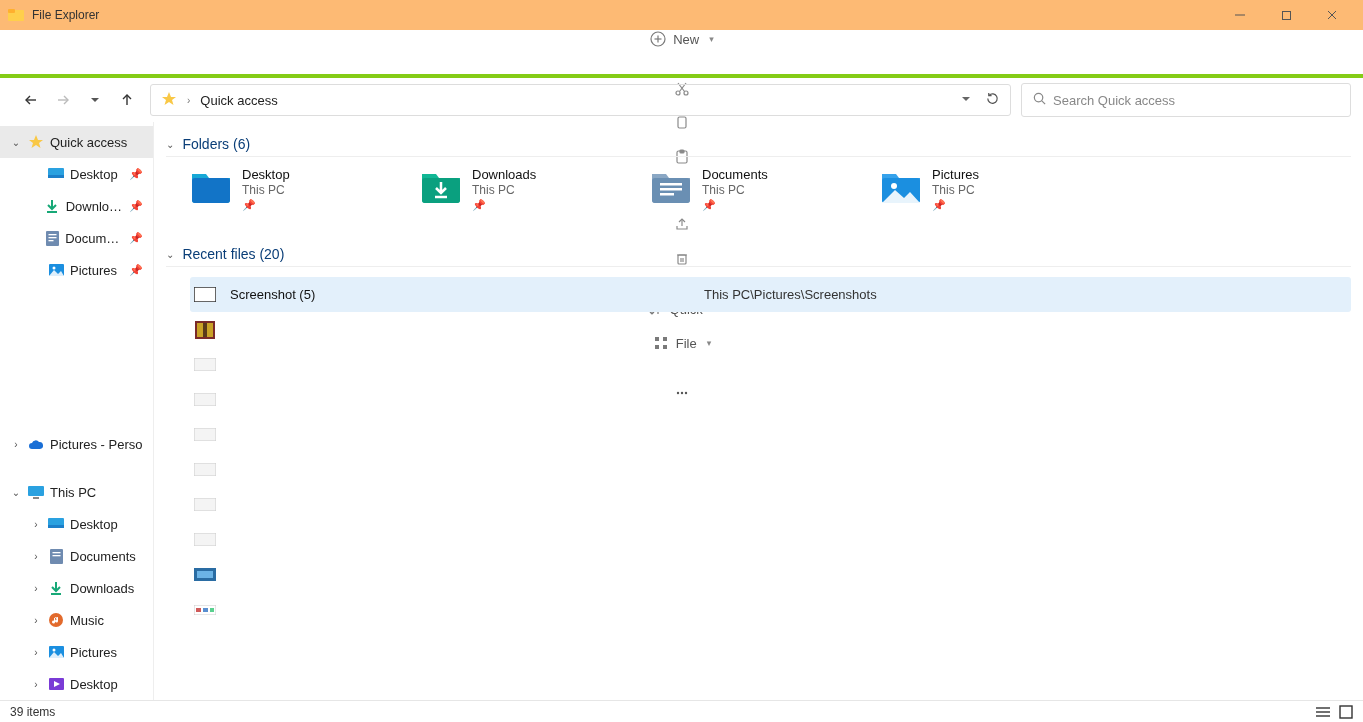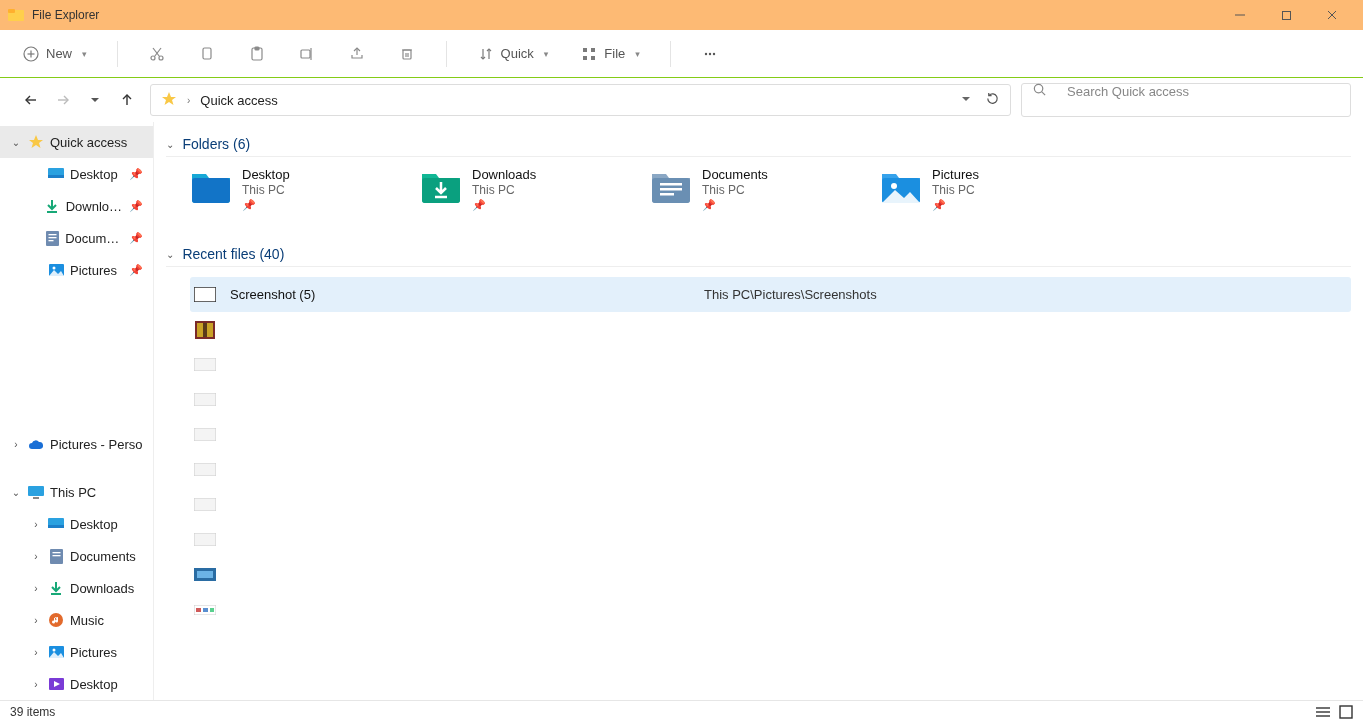--- a/index.html
+++ b/index.html
@@ -6,37 +6,37 @@
   html, body { margin:0; padding:0; height:100%; font-family: "Segoe UI", Tahoma, sans-serif; font-size:12.5px; color:#1a1a1a; background:#fff; overflow:hidden; }
 
   
   .titlebar { height:30px; background:#fdba74; display:flex; align-items:center; padding:0 8px; }
   .titlebar .app-icon { width:16px; height:16px; margin-right:8px; }
   .titlebar .title { font-size:12px; color:#333; flex:0 0 auto; }
   .titlebar .spacer { flex:1; }
   .winbtn { width:46px; height:30px; display:flex; align-items:center; justify-content:center; color:#555; }
 
   
-  .toolbar { height:48px; border-bottom:1px solid #84cc16; display:flex; align-items:center; padding:0 14px; gap:16px; color:#666; }
+  .toolbar { height:48px; border-bottom:4px solid #84cc16; display:flex; align-items:center; padding:0 14px; gap:16px; color:#666;flex-direction:column; }
   .tb-btn { display:flex; align-items:center; gap:6px; height:34px; padding:0 8px; border-radius:4px; }
   .tb-sep { width:1px; height:26px; background:#e4e4e4; margin:0 6px; }
   .tb-icon { width:18px; height:18px; display:flex; align-items:center; justify-content:center; color:#7a7a7a; }
   .tb-label { font-size:13px; color:#555; }
   .chev { font-size:9px; color:#888; margin-left:4px; }
 
   
   .navrow { height:44px; display:flex; align-items:center; padding:6px 12px; gap:10px; }
   .navbtns { display:flex; align-items:center; gap:14px; color:#666; padding:0 4px 0 10px; }
   .navbtn { width:18px; height:18px; display:flex; align-items:center; justify-content:center; color:#555; }
   .addrbar { flex:1; height:32px; border:1px solid #ddd; border-radius:3px; display:flex; align-items:center; padding:0 10px; gap:10px; min-width:0; }
   .addr-left { display:flex; align-items:center; gap:10px; min-width:0; }
   .addr-sep { color:#777; font-size:10px; }
   .addr-text { font-size:13px; color:#222; white-space:nowrap; }
   .addr-right { margin-left:auto; display:flex; align-items:center; gap:14px; color:#666; }
-  .searchbox { width:330px; height:32px; border:1px solid #ddd; border-radius:3px; display:flex; align-items:flex-end; padding:16px 10px; gap:18px; color:#777; }
+  .searchbox { width:330px; height:32px; border:1px solid #ddd; border-radius:3px; display:flex; align-items:center; padding:16px 10px; gap:4px; color:#777; }
   .searchbox input { border:none; outline:none; width:100%; font-size:13px; color:#333; background:transparent; }
   .searchbox input::placeholder { color:#888; }
 
   
   .body { position:absolute; top:122px; bottom:22px; left:0; right:0; display:flex; }
   .sidebar { width:154px; border-right:1px solid #eee; overflow:hidden; display:flex; flex-direction:column; }
   .side-group { padding-top:4px; }
   .side-item { display:flex; align-items:center; height:32px; padding-left:10px; gap:6px; font-size:13px; color:#222; white-space:nowrap; }
   .side-item.root { font-weight:400; }
   .side-item.selected { background:#eaeaea; }
@@ -488,21 +488,21 @@
         <div>
           <div class="fc-name">Pictures</div>
           <div class="fc-sub">This PC</div>
           <div class="fc-pin">📌</div>
         </div>
       </div>
     </div>
 
     <div class="section-hdr">
       <span class="caret">⌄</span>
-      <span>Recent files (40)</span>
+      <span>Recent files (20)</span>
     </div>
     <div class="recent-list">
       <div class="recent-row selected">
         <span class="ricon">
             <svg width="22" height="15" viewBox="0 0 22 15">
               <rect x="0" y="0" width="22" height="15" fill="#fff" stroke="#333" stroke-width="1.5"></rect>
             </svg>
           </span>
         <span class="rname">Screenshot (5)</span>
         <span class="rpath">This PC\Pictures\Screenshots</span>

